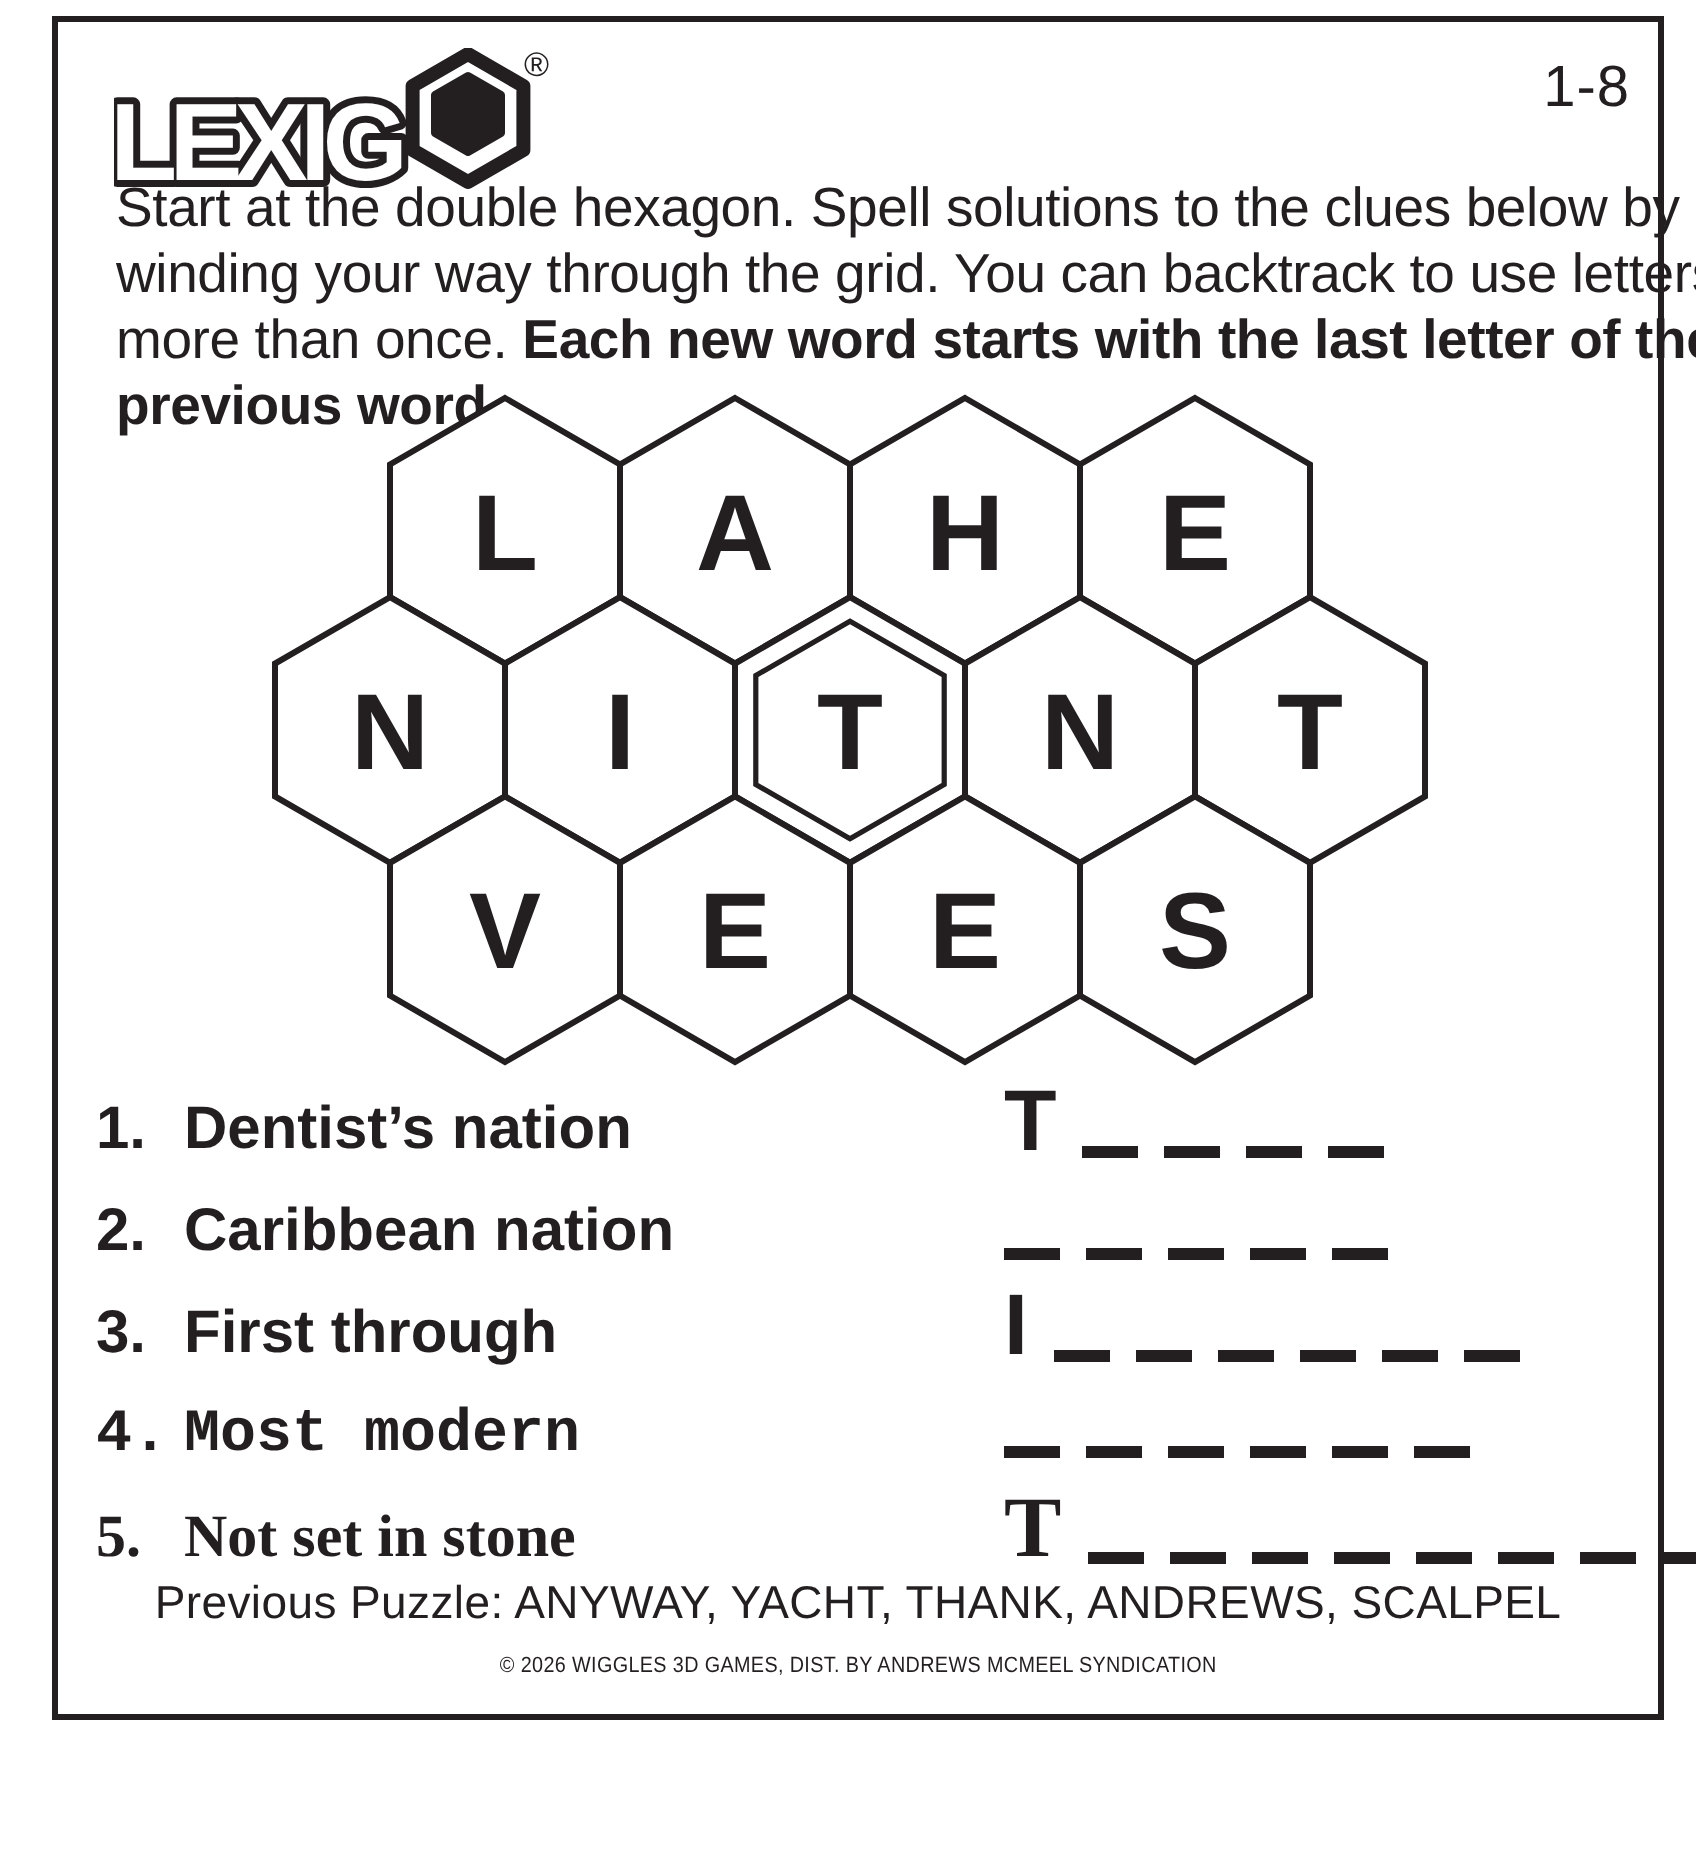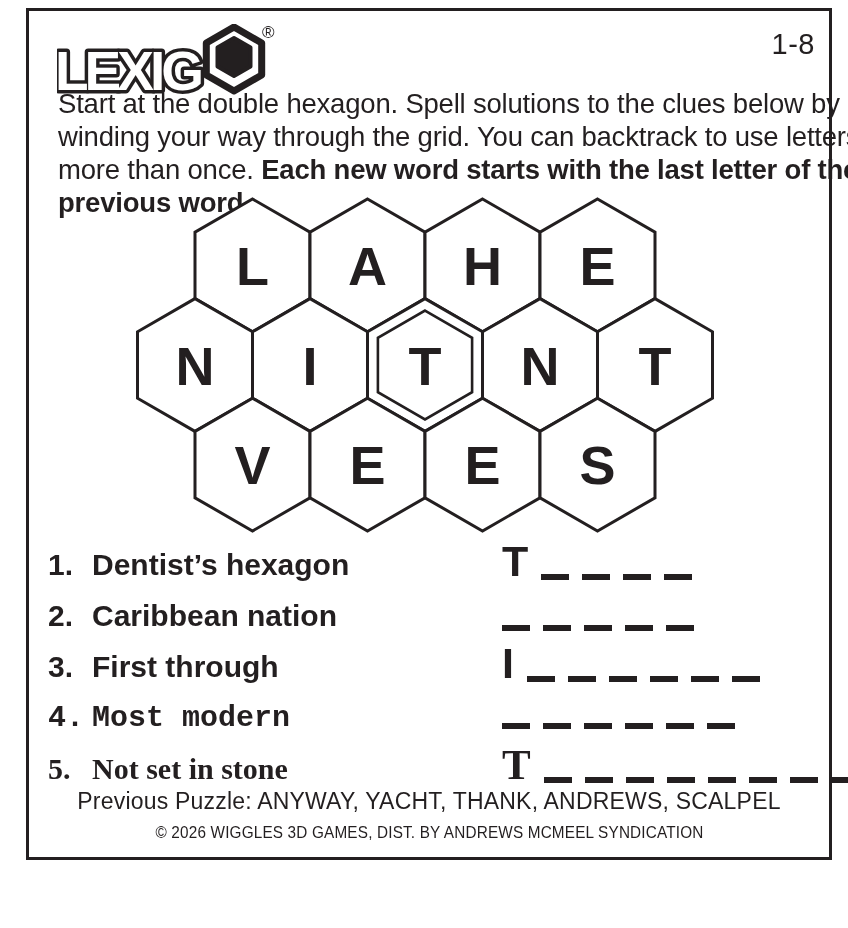--- a/index.html
+++ b/index.html
@@ -17,21 +17,21 @@
   .hex-grid-svg{position:absolute;left:81px;top:184px;}
 
   .clues{position:absolute;left:0;top:0;right:0;height:0;}
   .clue-row{position:absolute;left:19px;right:10px;line-height:40px;font-size:30px;font-weight:bold;white-space:nowrap;}
   .clue-num{display:inline-block;width:44px;}
   .answer{position:absolute;left:454px;top:-4px;font-size:43px;font-weight:bold;line-height:40px;}
   .answer-prefix{margin-right:12px;letter-spacing:1px;}
   .blank{display:inline-block;width:28px;height:6px;background:#231f20;margin-right:13px;transform:translateY(4px);}
 
   .prev-puzzle{position:absolute;left:0;right:0;top:777px;text-align:center;font-size:23px;line-height:26px;letter-spacing:0.2px;}
-  .copyright{position:absolute;left:0;right:0;top:812px;text-align:center;font-size:17px;line-height:20px;}
+  .copyright{position:absolute;left:0;right:0;top:812px;text-align:center;font-size:11px;line-height:20px;}
   .copyright .squeeze{display:inline-block;transform:scaleX(0.9);transform-origin:center;letter-spacing:0.2px;}
 </style>
 </head>
 <body>
 
 <div class="board">
   <div class="board-inner">
 
     <svg class="logo-svg" width="220" height="72" viewBox="0 0 220 72">
       <text x="-2" y="66" font-family="Liberation Sans, sans-serif" font-size="55" font-weight="bold" letter-spacing="-4" fill="#ffffff" stroke="#231f20" stroke-width="7" stroke-linejoin="round" stroke-linecap="round" style="paint-order:stroke">LEXIG</text>
@@ -101,21 +101,21 @@
           <polygon points="372.5,203.2 430.0,236.4 430.0,302.8 372.5,336.0 315.0,302.8 315.0,236.4" fill="#ffffff" stroke="#231f20" stroke-width="3"></polygon>
           <text x="372.5" y="289.1" text-anchor="middle" font-family="Liberation Sans, sans-serif" font-size="54" font-weight="bold" fill="#231f20">E</text>
         </g>
         <g>
           <polygon points="487.5,203.2 545.0,236.4 545.0,302.8 487.5,336.0 430.0,302.8 430.0,236.4" fill="#ffffff" stroke="#231f20" stroke-width="3"></polygon>
           <text x="487.5" y="289.1" text-anchor="middle" font-family="Liberation Sans, sans-serif" font-size="54" font-weight="bold" fill="#231f20">S</text>
         </g>
       </svg>
 
     <div class="clues" id="clues">
-        <div class="clue-row" style="top: 534px;"><span class="clue-num">1.</span><span>Dentist’s hexagon</span><span class="answer"><span class="answer-prefix">T</span><span class="blank"></span><span class="blank"></span><span class="blank"></span><span class="blank"></span></span></div>
+        <div class="clue-row" style="top: 534px;"><span class="clue-num">1.</span><span>Dentist’s nation</span><span class="answer"><span class="answer-prefix">T</span><span class="blank"></span><span class="blank"></span><span class="blank"></span><span class="blank"></span></span></div>
         <div class="clue-row" style="top: 585px;"><span class="clue-num">2.</span><span>Caribbean nation</span><span class="answer"><span class="blank"></span><span class="blank"></span><span class="blank"></span><span class="blank"></span><span class="blank"></span></span></div>
         <div class="clue-row" style="top: 636px;"><span class="clue-num">3.</span><span>First through</span><span class="answer"><span class="answer-prefix">I</span><span class="blank"></span><span class="blank"></span><span class="blank"></span><span class="blank"></span><span class="blank"></span><span class="blank"></span></span></div>
         <div class="clue-row" style="top: 687px; font-family: Liberation Mono, monospace;"><span class="clue-num">4.</span><span>Most modern</span><span class="answer"><span class="blank"></span><span class="blank"></span><span class="blank"></span><span class="blank"></span><span class="blank"></span><span class="blank"></span></span></div>
         <div class="clue-row" style="top: 738px; font-family: Liberation Serif, serif;"><span class="clue-num">5.</span><span>Not set in stone</span><span class="answer"><span class="answer-prefix">T</span><span class="blank"></span><span class="blank"></span><span class="blank"></span><span class="blank"></span><span class="blank"></span><span class="blank"></span><span class="blank"></span><span class="blank"></span></span></div>
       </div>
 
     <div class="prev-puzzle">Previous Puzzle: ANYWAY, YACHT, THANK, ANDREWS, SCALPEL</div>
     <div class="copyright"><span class="squeeze">© 2026 WIGGLES 3D GAMES, DIST. BY ANDREWS MCMEEL SYNDICATION</span></div>
 
   </div>

